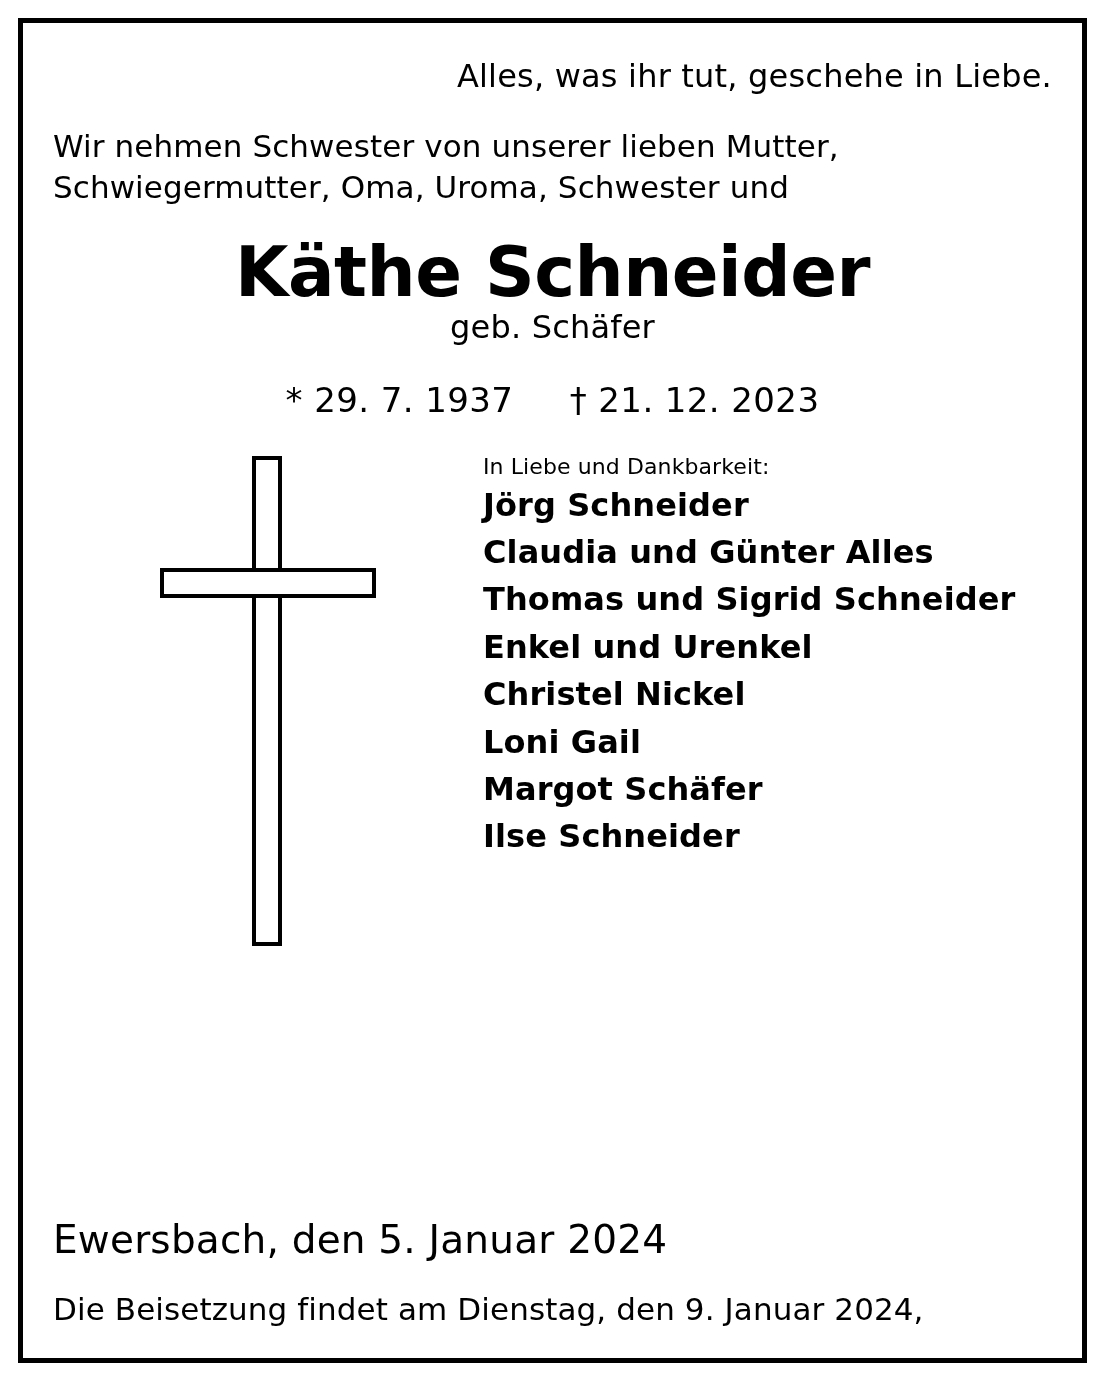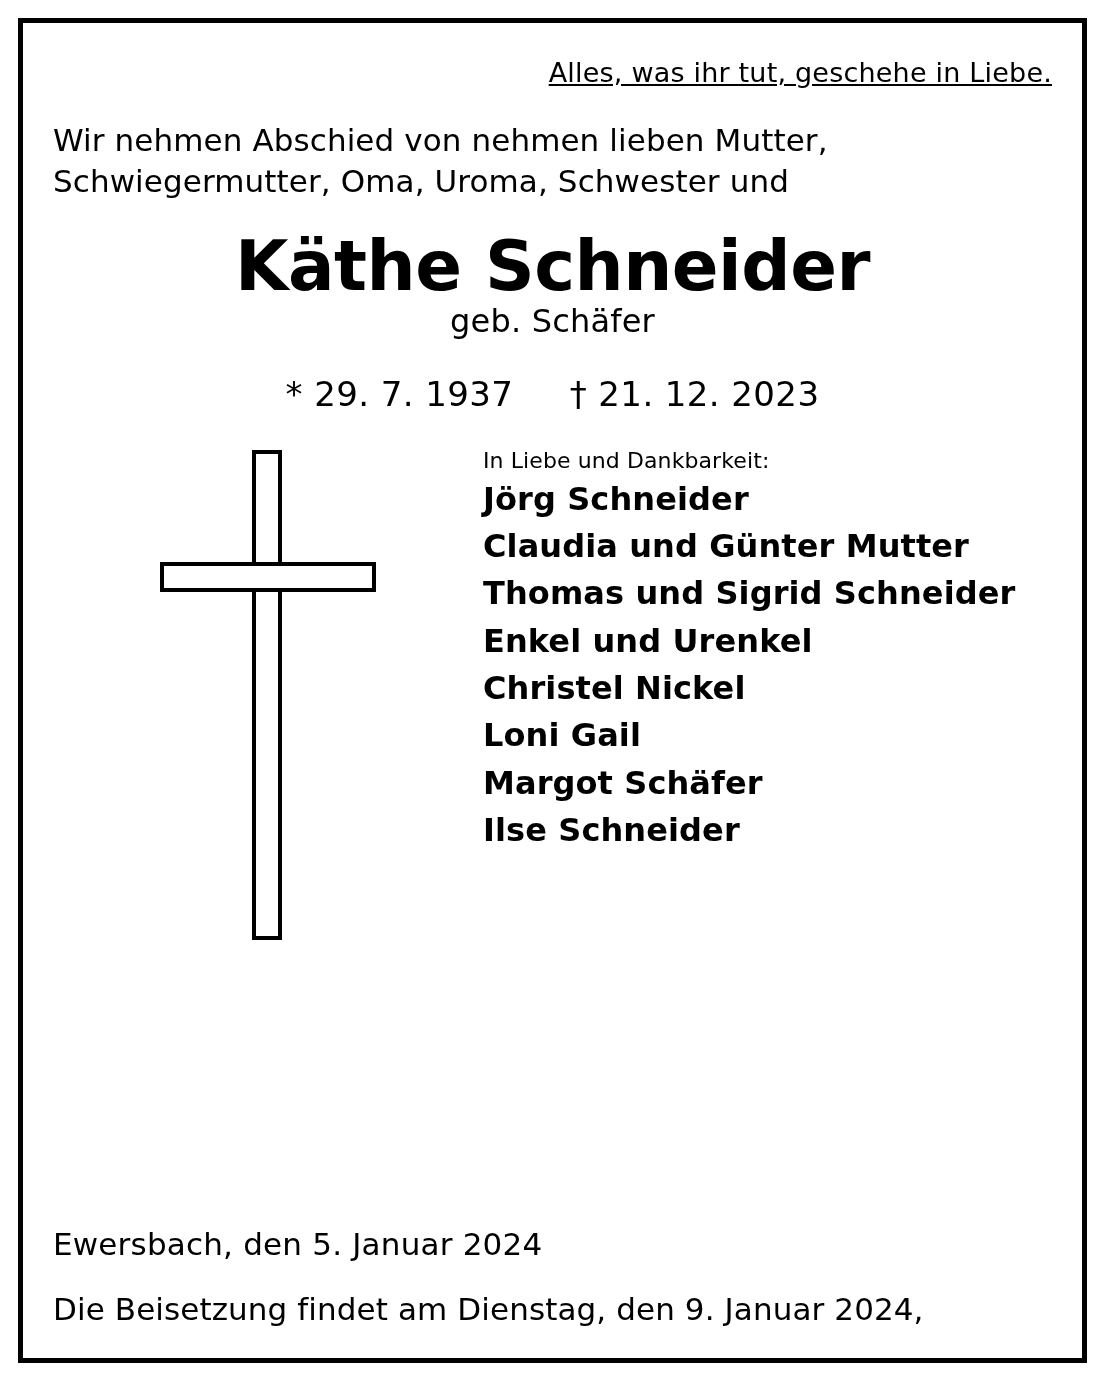--- a/index.html
+++ b/index.html
@@ -32,24 +32,23 @@
     display: flex;
     flex-direction: column;
   }
 
   
   .verse {
     text-align: right;
     margin-top: 8px;
   }
   .verse-line {
-    font-size: 27px;
+    font-size: 32px;
     line-height: 1.22;
     letter-spacing: 0.2px;
-    text-decoration: underline;
   }
   .verse-ref {
     font-size: 28px;
     line-height: 1.3;
     margin-top: 4px;
     letter-spacing: 0.2px;
   }
 
   
   .intro {
@@ -150,21 +149,21 @@
     letter-spacing: 0.1px;
     white-space: nowrap;
   }
 
   
   .footer {
     margin-top: auto;
     padding-bottom: 6px;
   }
   .place-date {
-    font-size: 31px;
+    font-size: 39px;
     letter-spacing: 0.2px;
   }
   .burial {
     margin-top: 26px;
     font-size: 31px;
     line-height: 1.36;
     letter-spacing: 0.1px;
   }
   .burial div {
     white-space: nowrap;
@@ -174,21 +173,21 @@
 <body>
 
 <div class="notice">
   <div class="notice-frame">
 
     <div class="verse">
       <div class="verse-line">Alles, was ihr tut, geschehe in Liebe.</div>
     </div>
 
     <div class="intro">
-      <div>Wir nehmen Abschied von nehmen lieben Mutter,</div>
+      <div>Wir nehmen Schwester von unserer lieben Mutter,</div>
       <div>Schwiegermutter, Oma, Uroma, Schwester und</div>
     </div>
 
     <div class="name-block">
       <div class="deceased-name">Käthe Schneider</div>
       <div class="maiden-name">geb. Schäfer</div>
       <div class="dates">
         <span>*</span>
         <span>29. 7. 1937</span>
         <span class="sep"></span>
@@ -202,21 +201,21 @@
         <div class="cross">
           <div class="beam-v"></div>
           <div class="beam-h"></div>
           <div class="joint"></div>
         </div>
       </div>
 
       <div class="mourners">
         <div class="mourners-title">In Liebe und Dankbarkeit:</div>
         <div class="mourner">Jörg Schneider</div>
-        <div class="mourner">Claudia und Günter Mutter</div>
+        <div class="mourner">Claudia und Günter Alles</div>
         <div class="mourner">Thomas und Sigrid Schneider</div>
         <div class="mourner">Enkel und Urenkel</div>
         <div class="mourner">Christel Nickel</div>
         <div class="mourner">Loni Gail</div>
         <div class="mourner">Margot Schäfer</div>
         <div class="mourner">Ilse Schneider</div>
       </div>
     </div>
 
     <div class="footer">

